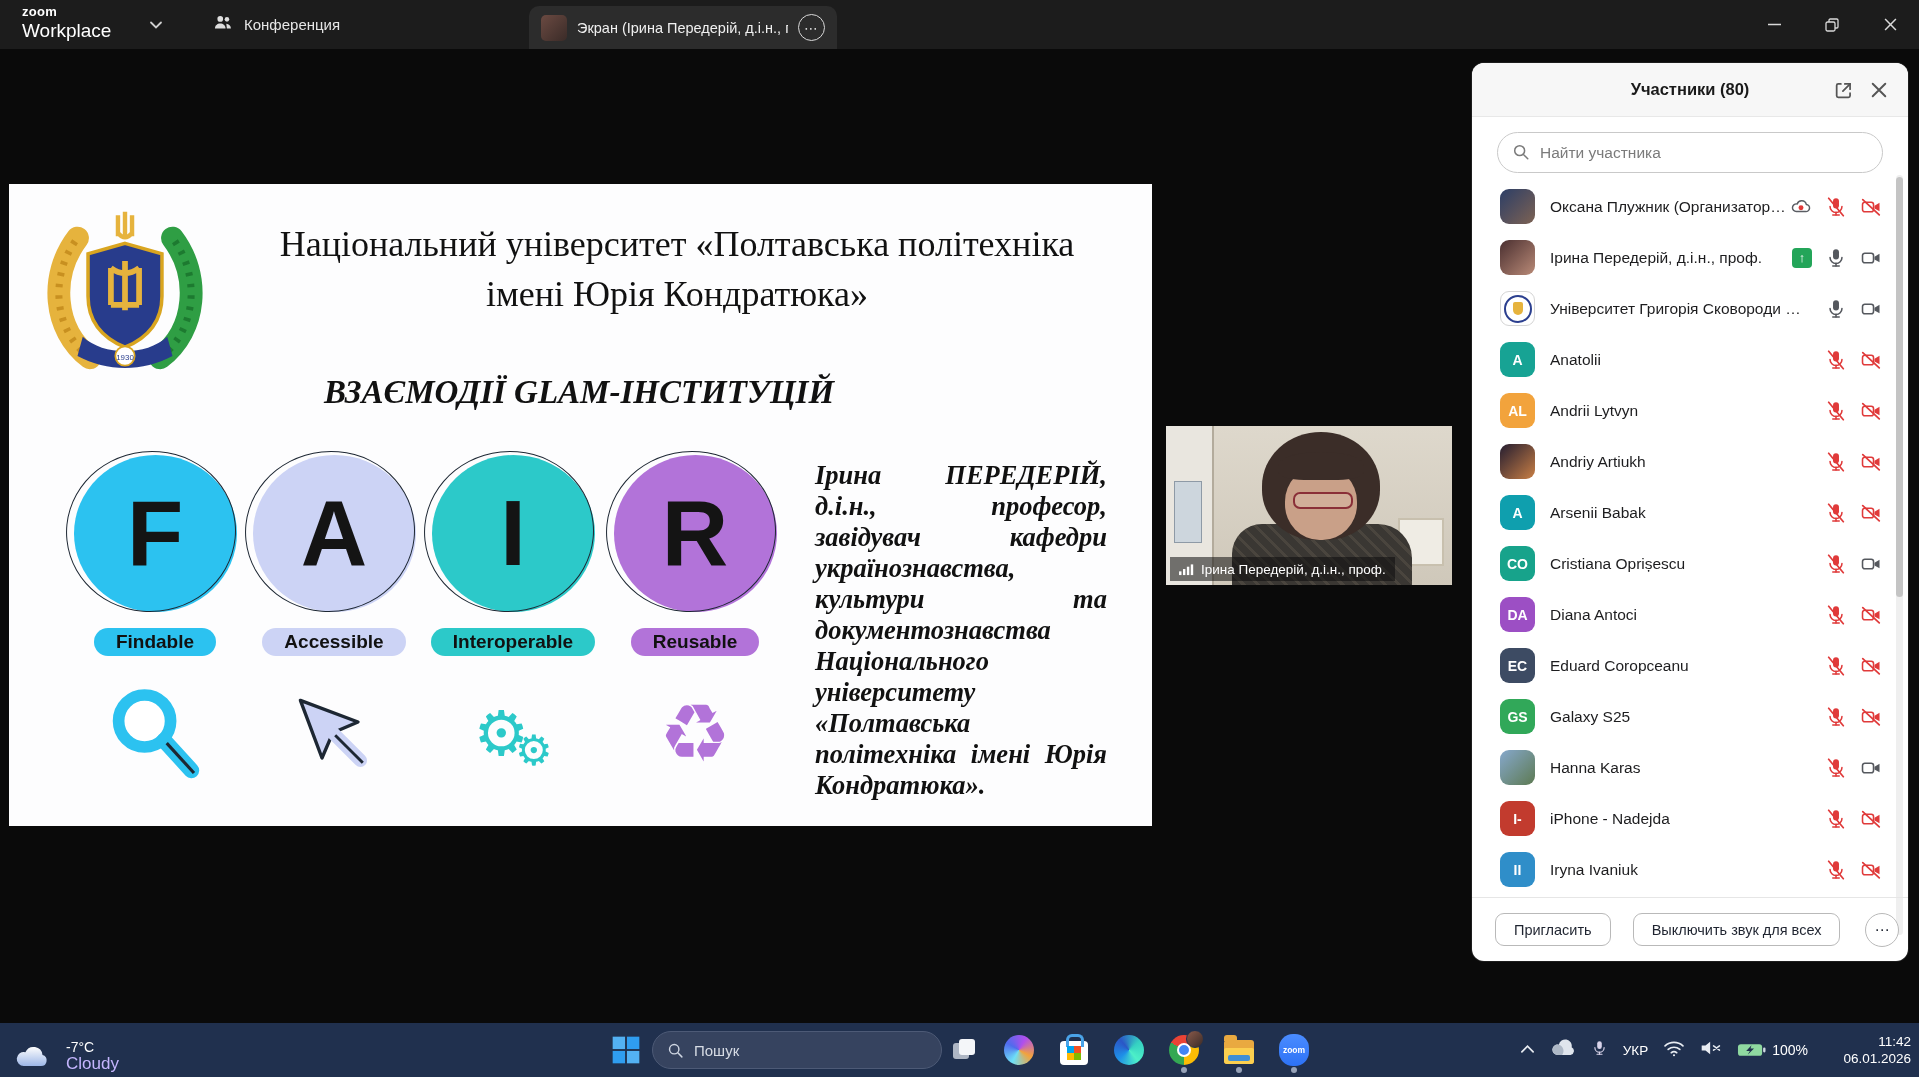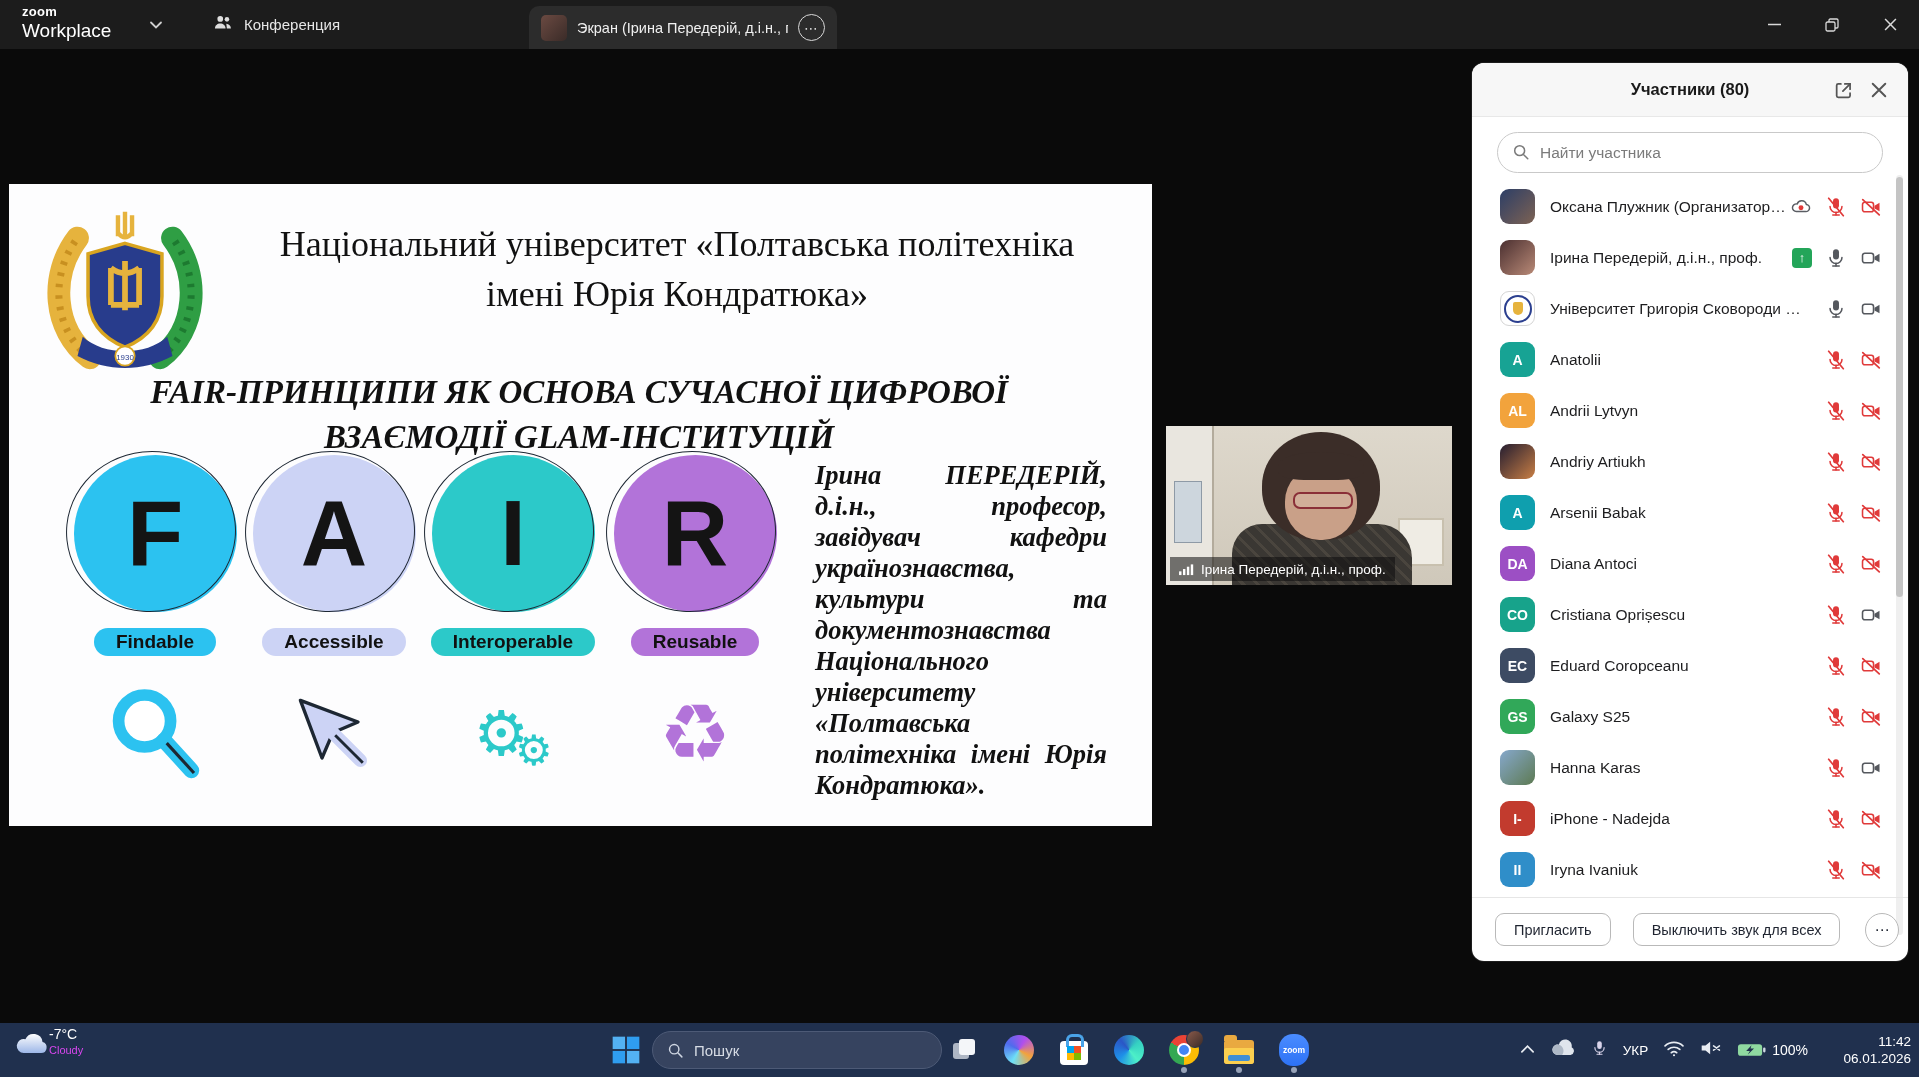--- a/index.html
+++ b/index.html
@@ -94,23 +94,23 @@
   .p-thumb{position:absolute;left:0;top:2px;width:7px;height:420px;background:#c4c4c4;border-radius:4px;}
   .p-footer{left:0;bottom:0;width:100%;height:64px;border-top:1px solid #e6e6e6;box-sizing:border-box;
             display:flex;align-items:center;gap:22px;padding:0 9px 0 23px;}
   .p-btn{height:33px;border:1px solid #b9b9b9;border-radius:9px;background:#fff;font-size:14.5px;color:#1f2430;
          padding:0 18px;font-family:"Liberation Sans",sans-serif;}
   .p-more{width:32px;height:32px;border:1px solid #b9b9b9;border-radius:50%;background:#fff;color:#1f2430;
           font-size:15px;display:flex;align-items:center;justify-content:center;margin-left:auto;}
 
   
   #taskbar{left:0;top:1023px;width:1919px;height:54px;background:#20304e;}
-  .weather{left:14px;top:3px;display:flex;align-items:center;gap:1px;}
+  .weather{left:14px;top:16px;display:flex;align-items:center;gap:18px;}
   .weather .t1{color:#fff;font-size:14px;line-height:17px;}
-  .weather .t2{color:#d946ef;font-size:11px;line-height:15px;}
+  .weather .t2{color:#c4b5fd;font-size:17px;line-height:15px;}
   .startbtn{left:610px;top:11px;width:32px;height:32px;}
   .tb-search{left:652px;top:8px;width:290px;height:38px;border-radius:19px;background:#36435f;border:1px solid #4d5a76;
              display:flex;align-items:center;box-sizing:border-box;padding-left:14px;gap:10px;}
   .tb-search span{color:#d6dbe4;font-size:15px;}
   .apps{left:946px;top:9px;display:flex;gap:19px;}
   .app{position:relative;width:36px;height:36px;display:flex;align-items:center;justify-content:center;}
   .app .dot{position:absolute;left:15px;bottom:-5px;width:6px;height:6px;border-radius:3px;background:#96a2b8;}
   .ic-copilot{width:30px;height:30px;border-radius:50%;background:conic-gradient(from 210deg,#6ee0f7,#4f6bed,#b14fed,#f2a33c,#6ee0f7);}
   .ic-store{position:relative;width:28px;height:24px;background:#fff;border-radius:4px;margin-top:6px;}
   .ic-store::before{content:"";position:absolute;left:6px;top:-7px;width:12px;height:10px;border:3px solid #4aa3e8;
@@ -200,21 +200,20 @@
       <circle cx="100" cy="170" r="11" fill="#fff" stroke="#d9a520" stroke-width="2"></circle>
       <text x="100" y="174" text-anchor="middle" font-size="9" fill="#283c8c">1930</text>
     </svg>
 
     <div class="abs uni-title">
       <div>Національний університет «Полтавська політехніка</div>
       <div>імені Юрія Кондратюка»</div>
     </div>
 
     <div class="abs fair-title">
-      <div>FAIR-ПРИНЦИПИ ЯК ОСНОВА СУЧАСНОЇ ЦИФРОВОЇ</div>
       <div>ВЗАЄМОДІЇ GLAM-ІНСТИТУЦІЙ</div>
     </div>
 
     <div id="fair-row">
         <div class="fair-col" style="left: 58px;">
           <div class="fair-circle" style="background: rgb(44, 194, 240);">
             <div class="fair-letter">F</div>
           </div>
           <div class="fair-pill" style="background: rgb(44, 194, 240);">Findable</div>
           <div class="fair-ic">
@@ -464,58 +463,58 @@
             <span class="pic-ic red">
               <svg viewBox="0 0 24 24" class="cam">
                 <rect x="2.75" y="6.75" width="12" height="10.5" rx="2.5"></rect>
                 <path class="wedge" d="M15.8 10.5l5.5-3.1v9.2l-5.5-3.1z"></path>
                 <line class="slash" x1="3" y1="4" x2="21" y2="20.5"></line>
               </svg>
             </span>
           </div>
         </div>
         <div class="p-row">
+          <div class="p-avatar" style="background: rgb(23, 163, 139);">CO</div>
+          <div class="p-name">Cristiana Oprișescu</div>
+          <div class="p-icons">
+            <span class="pic-ic red">
+              <svg viewBox="0 0 24 24" class="mic">
+                <rect x="8.75" y="2.5" width="6.5" height="11" rx="3.25"></rect>
+                <path d="M5.5 11.5a6.5 6.5 0 0 0 13 0"></path>
+                <path d="M12 17.8v3"></path>
+                <path d="M8.5 20.8h7"></path>
+                <line class="slash" x1="4" y1="2.5" x2="20" y2="21.5"></line>
+              </svg>
+            </span>
+            <span class="pic-ic gray">
+              <svg viewBox="0 0 24 24" class="cam">
+                <rect x="2.75" y="6.75" width="12" height="10.5" rx="2.5"></rect>
+                <path class="wedge" d="M15.8 10.5l5.5-3.1v9.2l-5.5-3.1z"></path>
+              </svg>
+            </span>
+          </div>
+        </div>
+        <div class="p-row">
           <div class="p-avatar" style="background: rgb(156, 79, 196);">DA</div>
           <div class="p-name">Diana Antoci</div>
           <div class="p-icons">
             <span class="pic-ic red">
               <svg viewBox="0 0 24 24" class="mic">
                 <rect x="8.75" y="2.5" width="6.5" height="11" rx="3.25"></rect>
                 <path d="M5.5 11.5a6.5 6.5 0 0 0 13 0"></path>
                 <path d="M12 17.8v3"></path>
                 <path d="M8.5 20.8h7"></path>
                 <line class="slash" x1="4" y1="2.5" x2="20" y2="21.5"></line>
               </svg>
             </span>
             <span class="pic-ic red">
               <svg viewBox="0 0 24 24" class="cam">
                 <rect x="2.75" y="6.75" width="12" height="10.5" rx="2.5"></rect>
                 <path class="wedge" d="M15.8 10.5l5.5-3.1v9.2l-5.5-3.1z"></path>
                 <line class="slash" x1="3" y1="4" x2="21" y2="20.5"></line>
-              </svg>
-            </span>
-          </div>
-        </div>
-        <div class="p-row">
-          <div class="p-avatar" style="background: rgb(23, 163, 139);">CO</div>
-          <div class="p-name">Cristiana Oprișescu</div>
-          <div class="p-icons">
-            <span class="pic-ic red">
-              <svg viewBox="0 0 24 24" class="mic">
-                <rect x="8.75" y="2.5" width="6.5" height="11" rx="3.25"></rect>
-                <path d="M5.5 11.5a6.5 6.5 0 0 0 13 0"></path>
-                <path d="M12 17.8v3"></path>
-                <path d="M8.5 20.8h7"></path>
-                <line class="slash" x1="4" y1="2.5" x2="20" y2="21.5"></line>
-              </svg>
-            </span>
-            <span class="pic-ic gray">
-              <svg viewBox="0 0 24 24" class="cam">
-                <rect x="2.75" y="6.75" width="12" height="10.5" rx="2.5"></rect>
-                <path class="wedge" d="M15.8 10.5l5.5-3.1v9.2l-5.5-3.1z"></path>
               </svg>
             </span>
           </div>
         </div>
         <div class="p-row">
           <div class="p-avatar" style="background: rgb(61, 75, 99);">EC</div>
           <div class="p-name">Eduard Coropceanu</div>
           <div class="p-icons">
             <span class="pic-ic red">
               <svg viewBox="0 0 24 24" class="mic">

